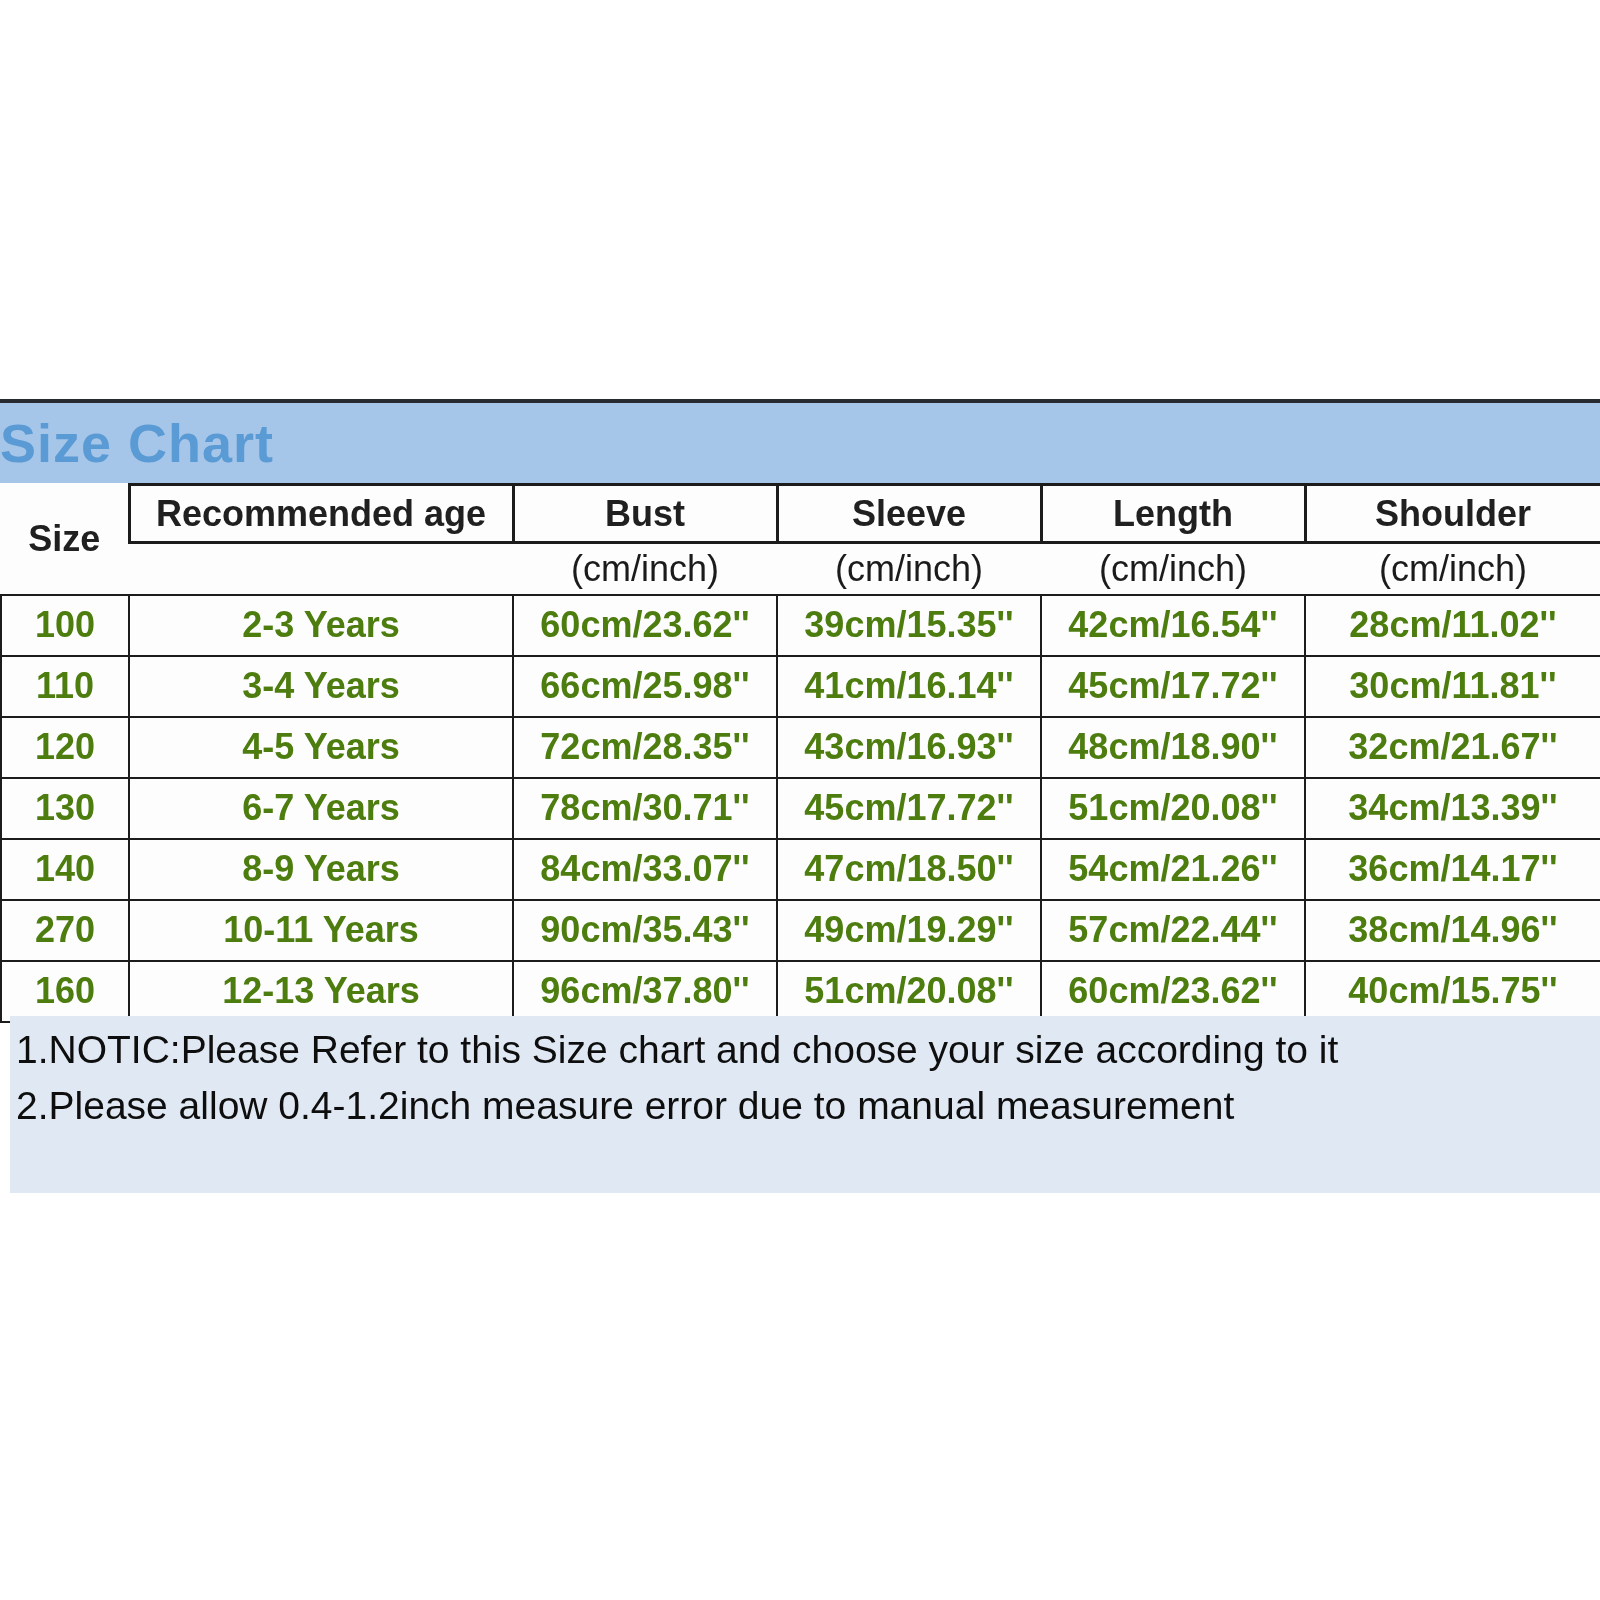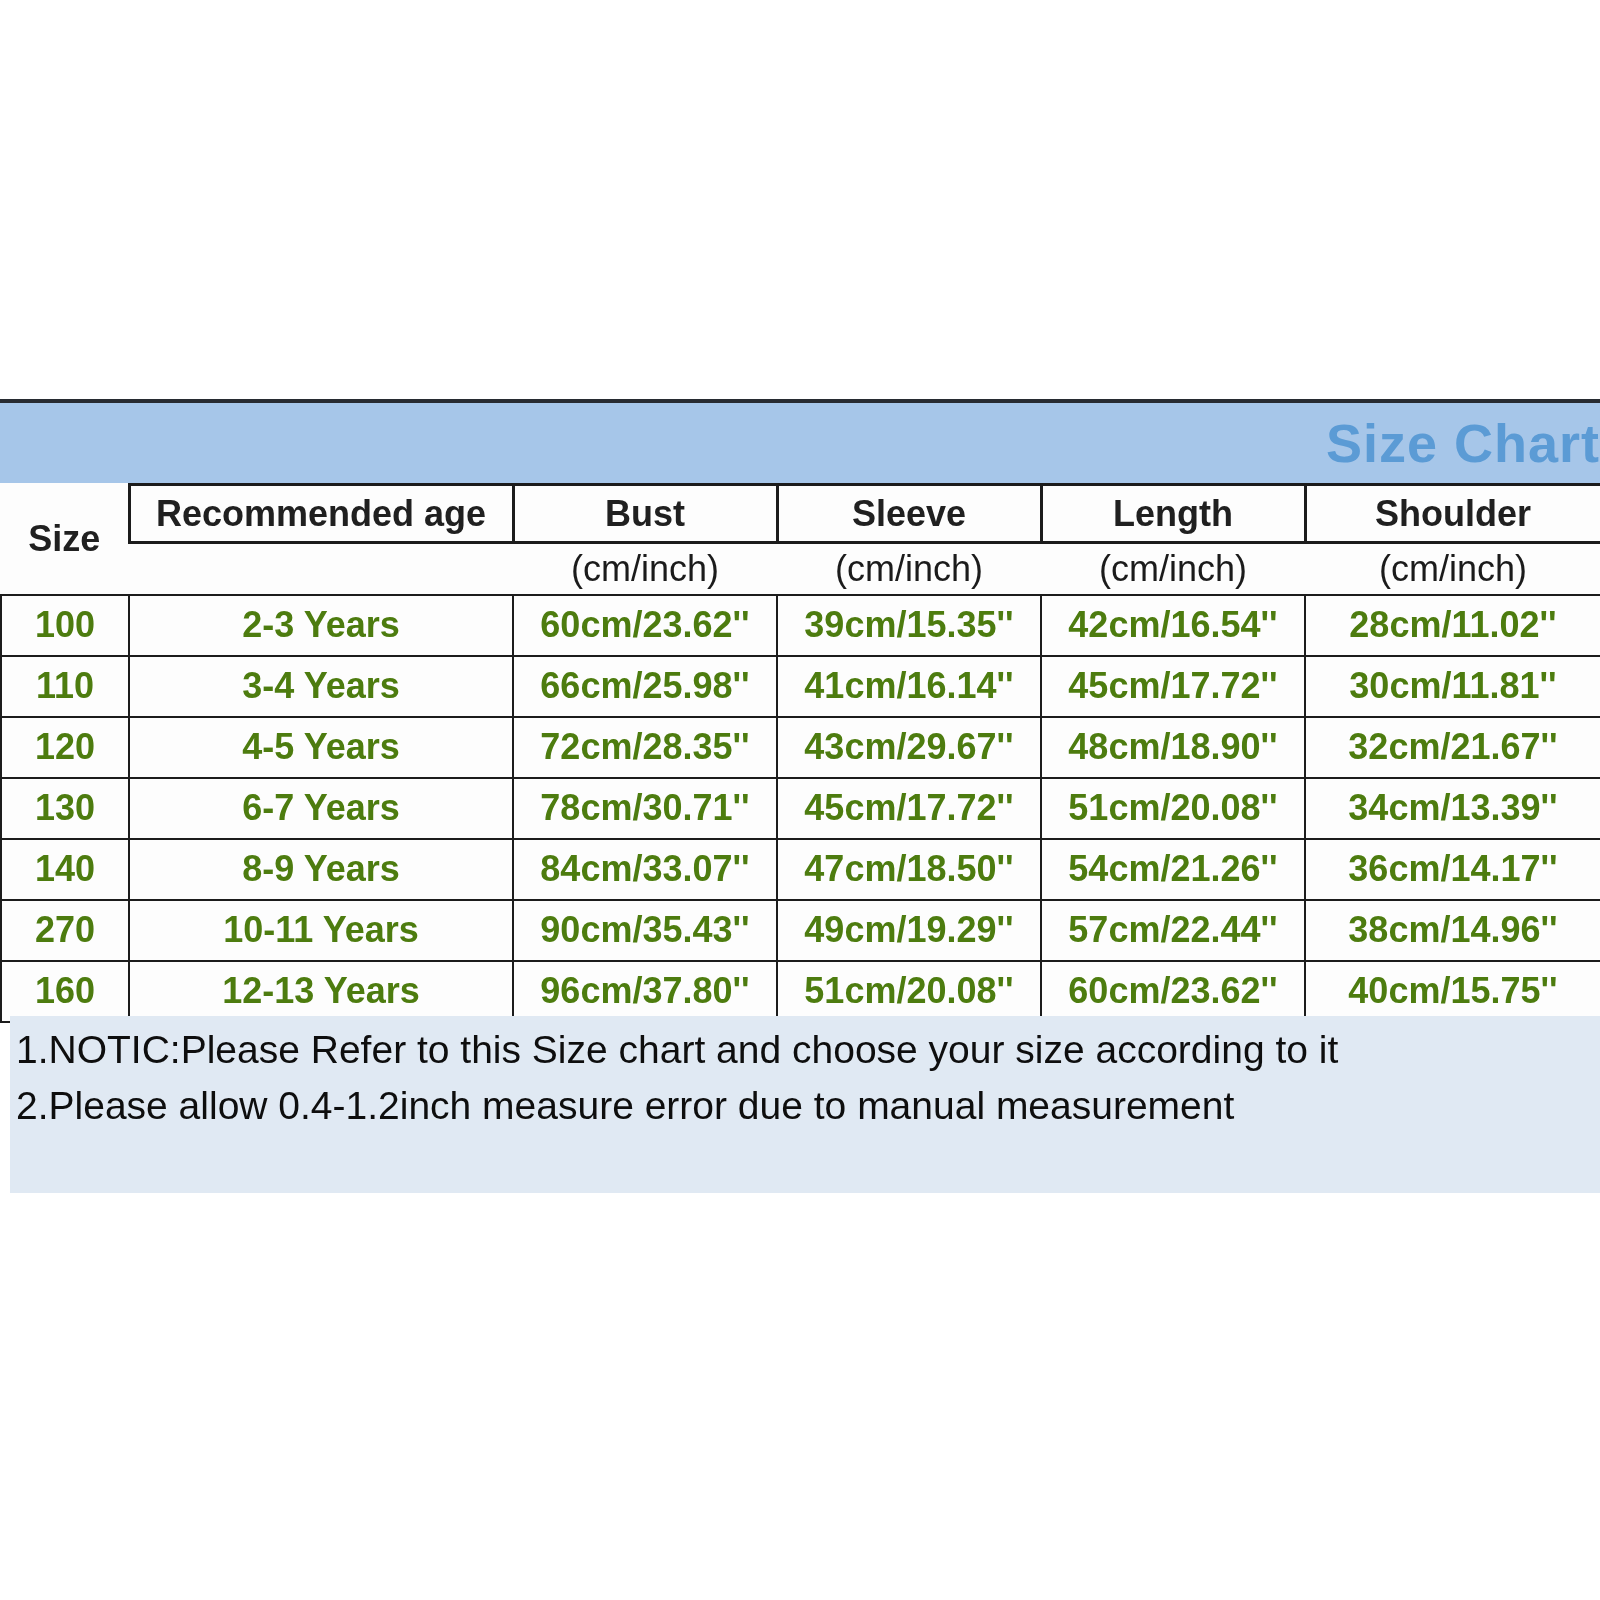--- a/index.html
+++ b/index.html
@@ -10,21 +10,21 @@
   }
   .canvas{position:relative;width:1600px;height:1600px;background:#ffffff;overflow:hidden;}
 
   .top-rule{
     position:absolute;left:0;top:399px;width:1600px;height:4px;
     background:var(--top-rule,#272b31);
   }
   .title-bar{
     position:absolute;left:0;top:403px;width:1600px;height:80px;
     background:var(--title-bar-bg,#a6c6e9);
-    display:flex;align-items:center;justify-content:flex-end;
+    display:flex;align-items:center;justify-content:flex-start;
   }
   .title{
     font-size:54px;font-weight:bold;color:var(--title-text,#5b9bd5);
     letter-spacing:1px;
   }
 
   table.size-table{
     position:absolute;left:0;top:483px;width:1600px;
     border-collapse:collapse;table-layout:fixed;
     background:#fdfdfd;
@@ -106,21 +106,21 @@
         <td>3-4 Years</td>
         <td>66cm/25.98''</td>
         <td>41cm/16.14''</td>
         <td>45cm/17.72''</td>
         <td>30cm/11.81''</td>
       </tr>
       <tr>
         <td>120</td>
         <td>4-5 Years</td>
         <td>72cm/28.35''</td>
-        <td>43cm/29.67''</td>
+        <td>43cm/16.93''</td>
         <td>48cm/18.90''</td>
         <td>32cm/21.67''</td>
       </tr>
       <tr>
         <td>130</td>
         <td>6-7 Years</td>
         <td>78cm/30.71''</td>
         <td>45cm/17.72''</td>
         <td>51cm/20.08''</td>
         <td>34cm/13.39''</td>

